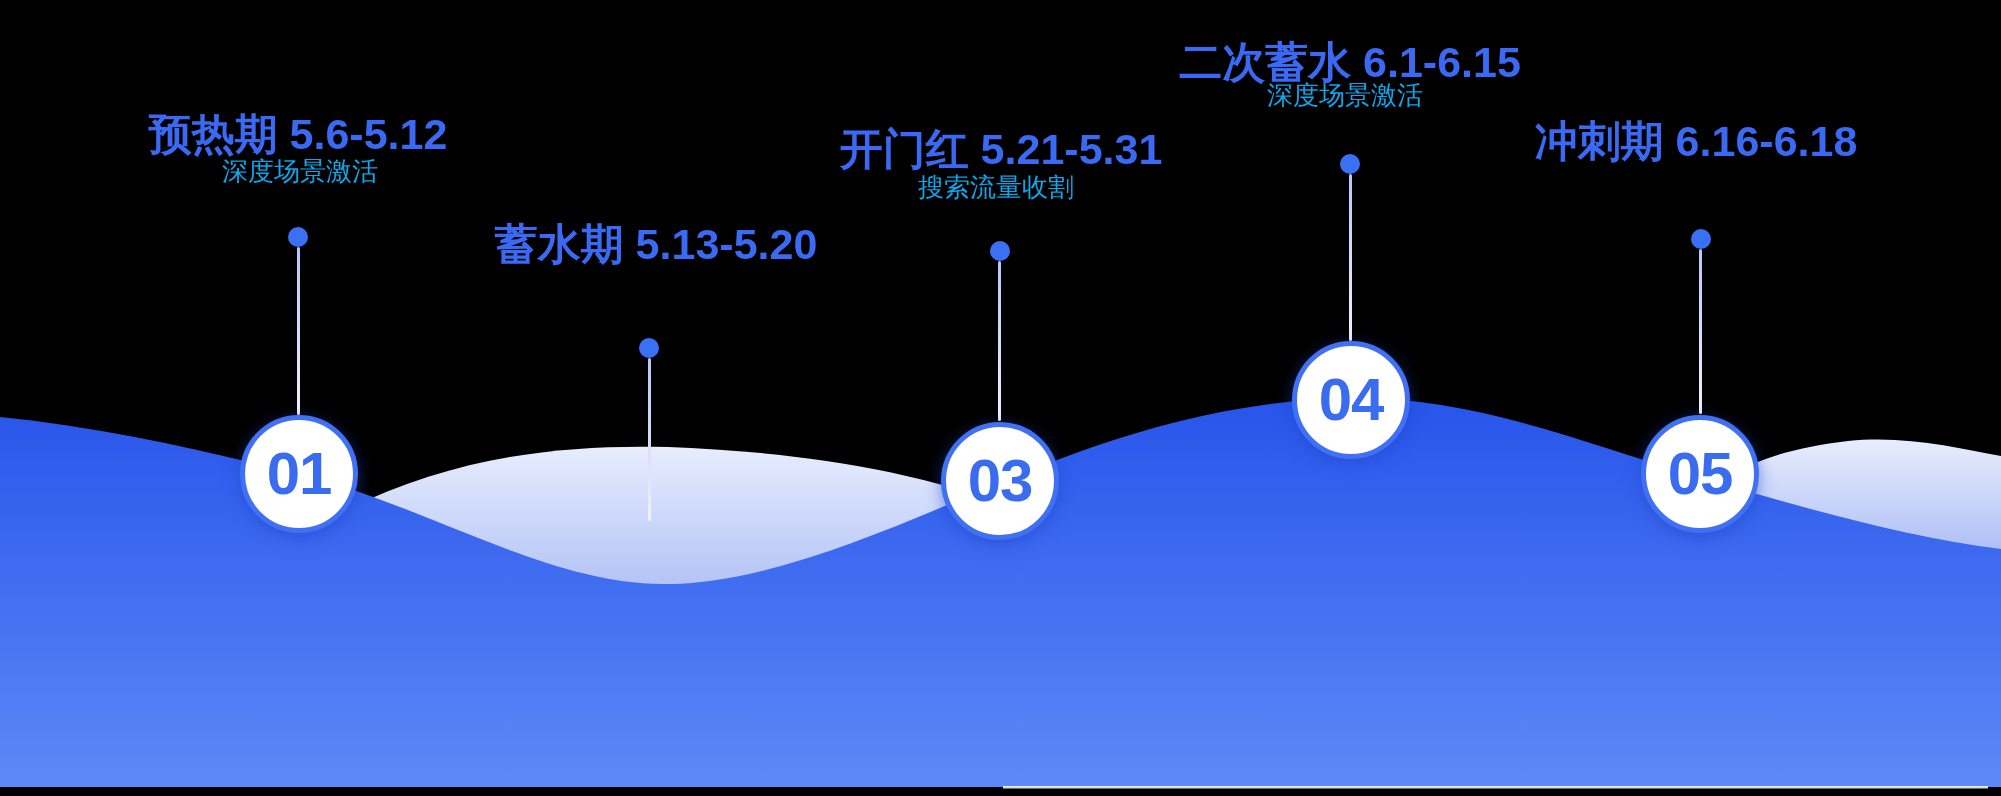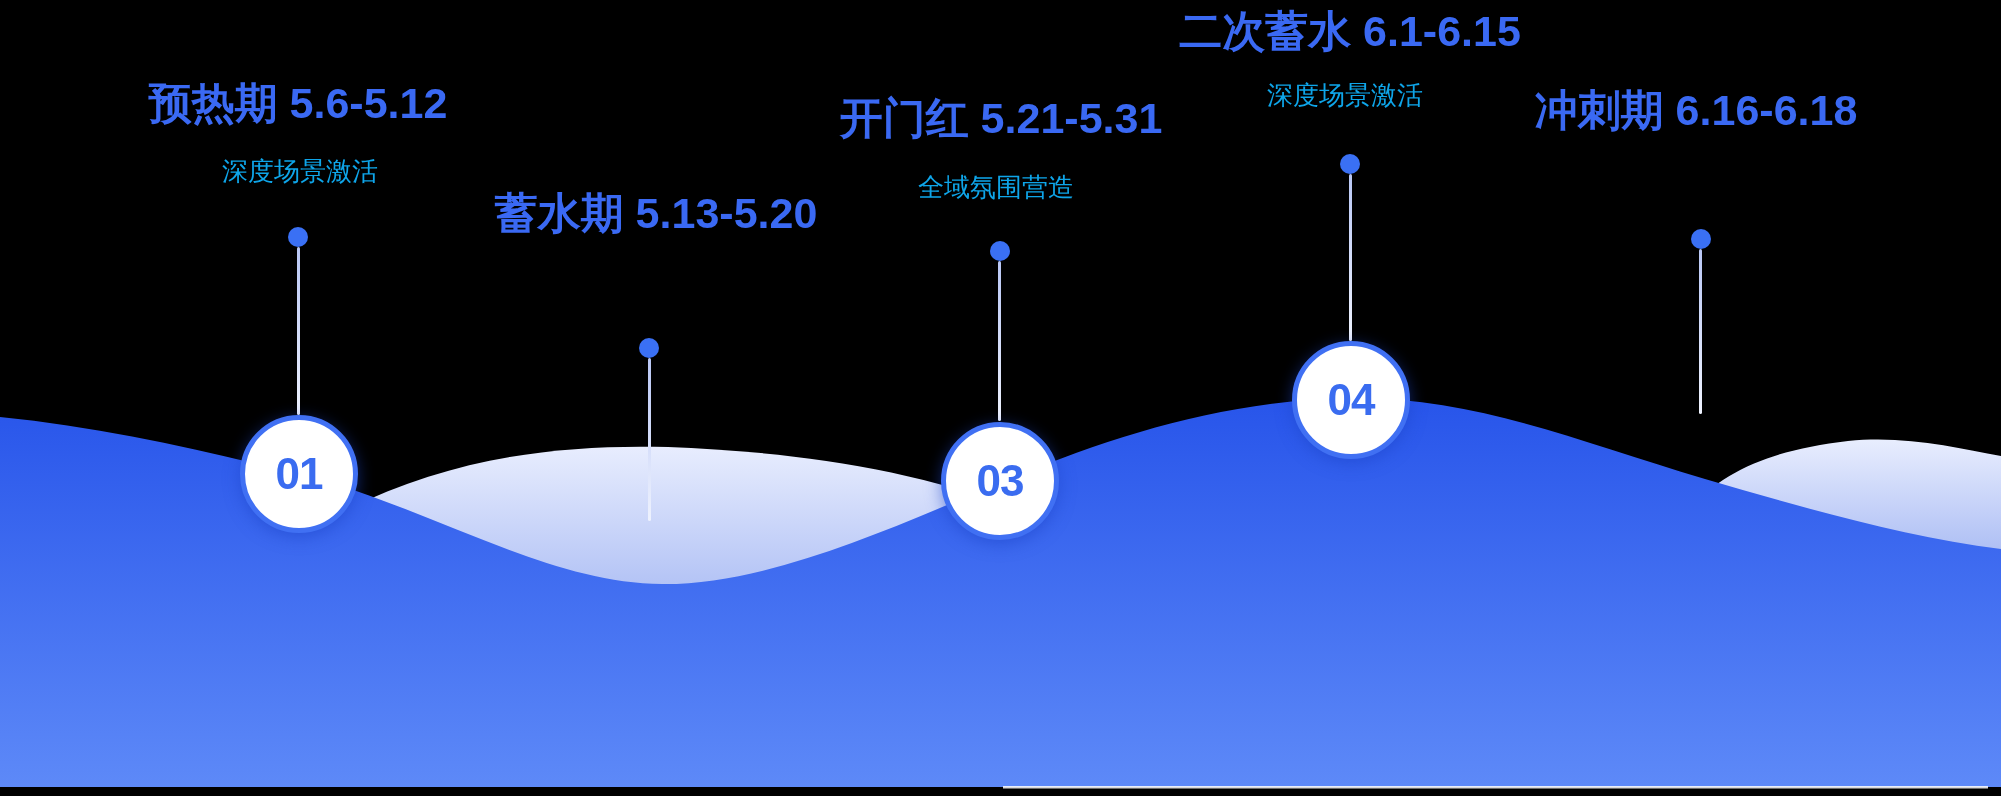--- a/index.html
+++ b/index.html
@@ -3,21 +3,21 @@
 <meta charset="utf-8">
 <style>
   html,body{margin:0;padding:0;background:#000;}
   .stage{
     position:relative;width:2001px;height:796px;background:#000;
     overflow:hidden;font-family:"Liberation Sans","DejaVu Sans",sans-serif;
   }
   .waves{position:absolute;left:0;top:0;}
   .phase-title{
     position:absolute;transform:translateX(-50%);white-space:nowrap;
-    font-size:43px;font-weight:700;color:#3a69f3;line-height:1;
+    font-size:43px;font-weight:700;color:#3a69f3;line-height:1;margin-top:31px;
   }
   .phase-subtitle{
     position:absolute;transform:translateX(-50%);white-space:nowrap;
     font-size:26px;font-weight:400;color:#0ea5e9;line-height:1;
   }
   .dot{
     position:absolute;width:20px;height:20px;border-radius:50%;
     background:#3a70f4;
   }
   .connector{
@@ -25,21 +25,21 @@
     background:linear-gradient(180deg,#b9c7f5 0%,#eef2fe 100%);
     border-radius:2px;
   }
   .step-circle{
     position:absolute;width:118px;height:118px;border-radius:50%;
     background:#ffffff;border:5px solid #4070f3;box-sizing:border-box;
     box-shadow:0 4px 16px rgba(30,70,200,0.55);
     display:flex;align-items:center;justify-content:center;
   }
   .step-number{
-    font-size:44px;font-weight:700;color:#3a6cf0;line-height:1;
+    font-size:60px;font-weight:700;color:#3a6cf0;line-height:1;
     letter-spacing:-1px;
   }
 </style>
 </head>
 <body>
 
 <div class="stage">
 
   <svg class="waves" width="2001" height="796" viewBox="0 0 2001 796">
     <defs>
@@ -81,32 +81,35 @@
   <div class="connector" style="left:297px;top:247px;height:168px"></div>
   <div class="step-circle" style="left:240px;top:415px">
     <span class="step-number">01</span>
   </div>
 
   <div class="phase-title" style="left:656px;top:192px">蓄水期 5.13-5.20</div>
   <div class="dot" style="left:639px;top:338px"></div>
   <div class="connector" style="left:648px;top:358px;height:163px"></div>
 
   <div class="phase-title" style="left:1001px;top:97px">开门红 5.21-5.31</div>
-  <div class="phase-subtitle" style="left:996px;top:174px">全域氛围营造</div>
+  <div class="phase-subtitle" style="left:996px;top:174px">搜索流量收割</div>
   <div class="dot" style="left:990px;top:241px"></div>
   <div class="connector" style="left:998px;top:261px;height:160px"></div>
   <div class="step-circle" style="left:941px;top:422px">
     <span class="step-number">03</span>
   </div>
 
   <div class="phase-title" style="left:1350px;top:10px">二次蓄水 6.1-6.15</div>
   <div class="phase-subtitle" style="left:1345px;top:82px">深度场景激活</div>
   <div class="dot" style="left:1340px;top:154px"></div>
   <div class="connector" style="left:1349px;top:174px;height:167px"></div>
   <div class="step-circle" style="left:1292px;top:341px">
     <span class="step-number">04</span>
   </div>
 
   <div class="phase-title" style="left:1696px;top:89px">冲刺期 6.16-6.18</div>
   <div class="dot" style="left:1691px;top:229px"></div>
   <div class="connector" style="left:1699px;top:249px;height:165px"></div>
+  <div class="step-circle" style="left:1641px;top:415px">
+    <span class="step-number">05</span>
+  </div>
 
 </div>
 
 </body></html>

